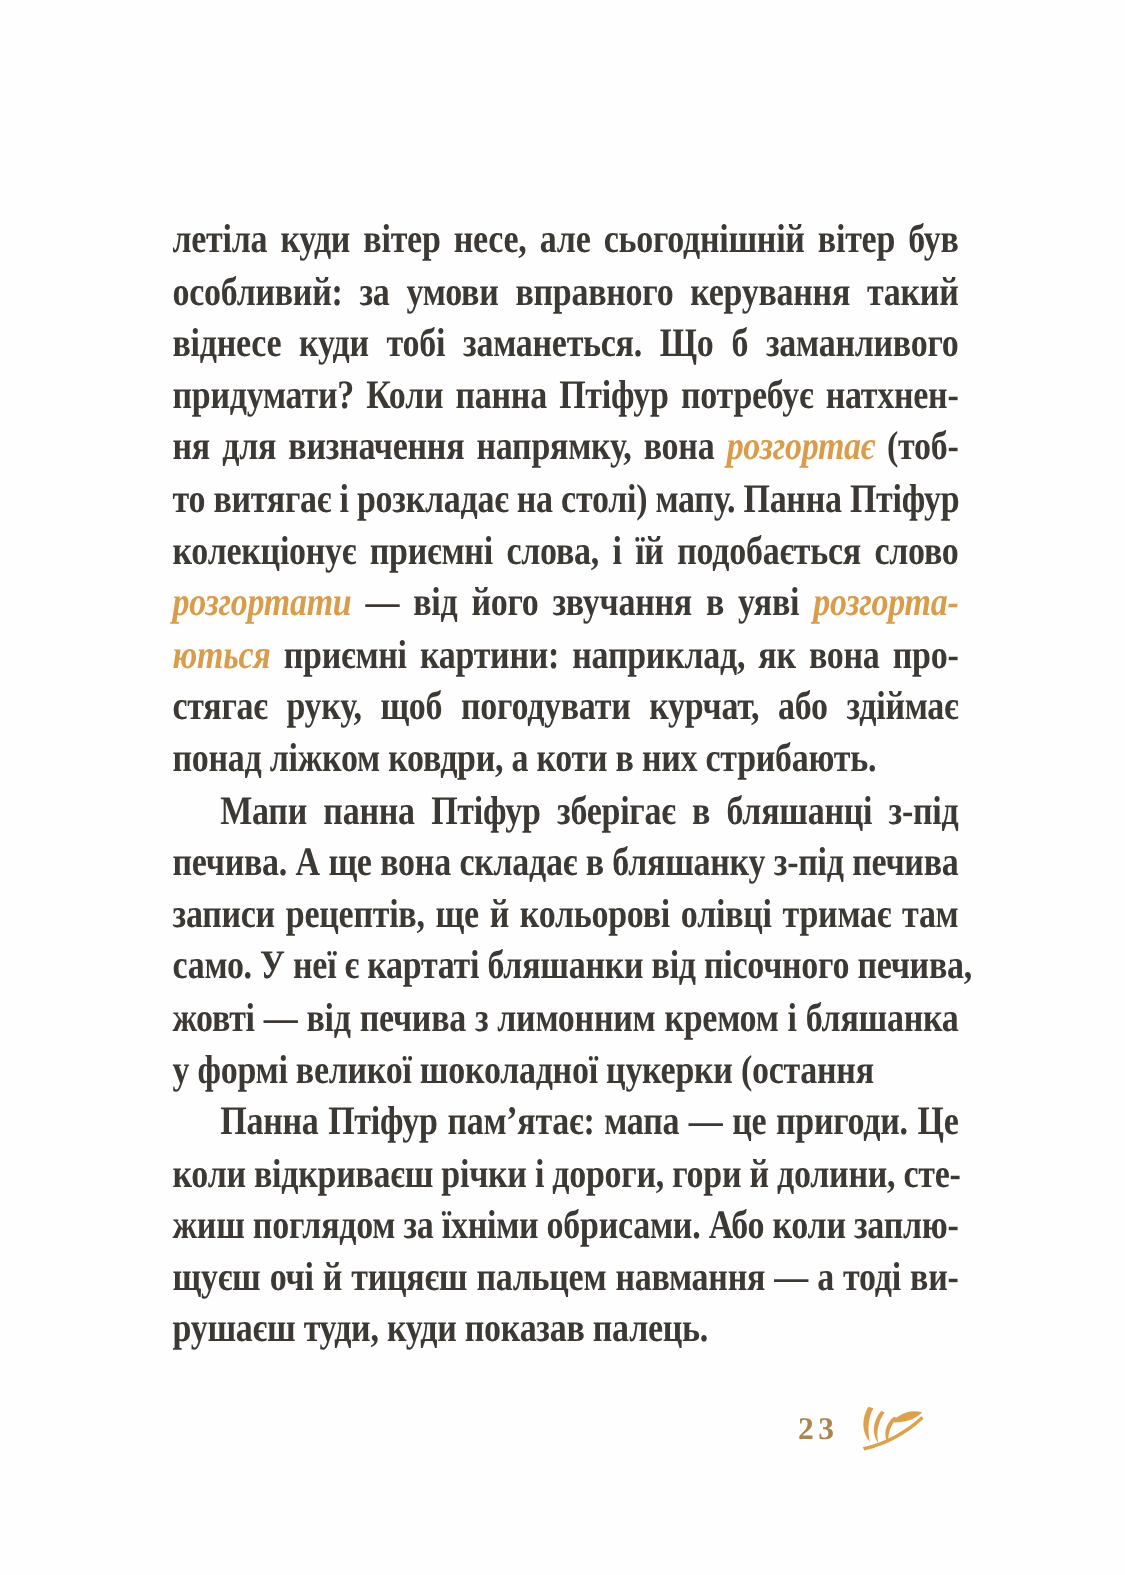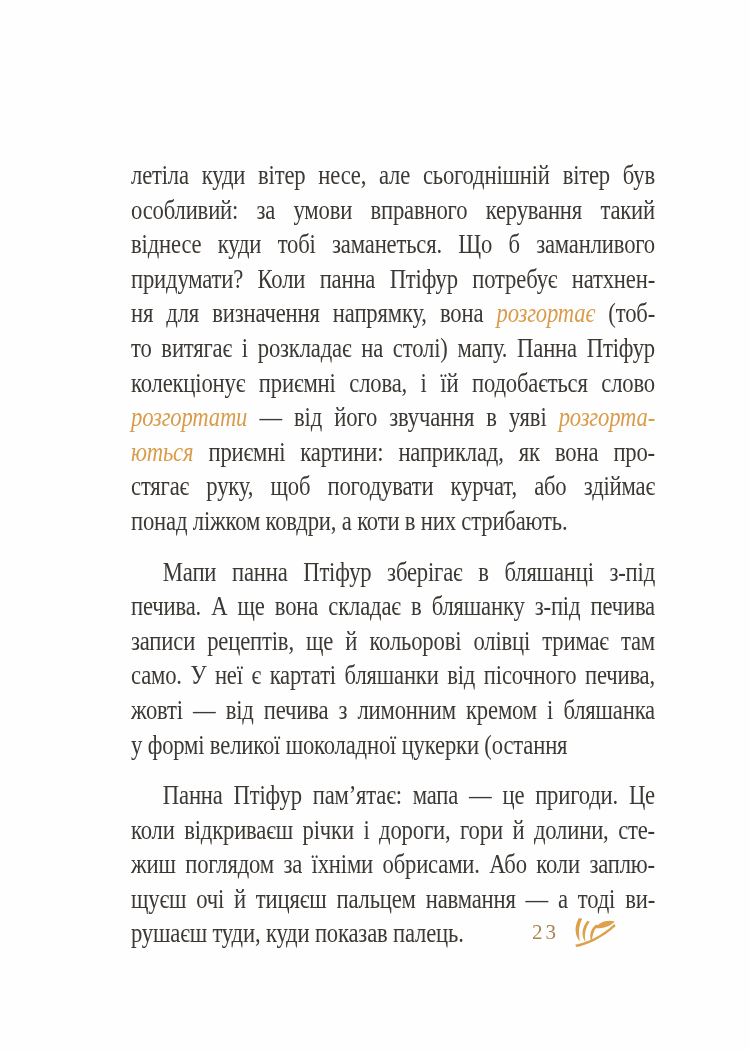--- a/index.html
+++ b/index.html
@@ -13,21 +13,21 @@
     background: var(--page-bg, #fefefe);
     overflow: hidden;
     font-family: "Liberation Serif", "DejaVu Serif", serif;
   }
   .text-block {
     position: absolute;
     left: 115px;
     top: 142px;
     width: 524px;
   }
-  .para { margin: 16px; }
+  .para { margin: 0; font-weight: bold; }
   .line {
     width: 625px;
     transform: scaleX(0.8384);
     transform-origin: left top;
     font-size: 27px;
     line-height: 34.6px;
     height: 34.6px;
     color: var(--text-color, #3c3834);
     text-align: justify;
     text-align-last: justify;
@@ -38,25 +38,26 @@
     text-align: left;
     text-align-last: left;
   }
   .line.indent { text-indent: 38px; }
   .accent {
     font-style: italic;
     color: var(--accent-color, #d99c4a);
   }
   .footer {
     position: absolute;
-    top: 916px;
+    top: 936px;
     right: 131px;
     display: flex;
     align-items: flex-end;
     gap: 12px;
+    font-weight: bold;
   }
   .page-number {
     font-size: 21px;
     letter-spacing: 3px;
     color: var(--pagenum-color, #a9854f);
     line-height: 32px;
   }
   .ornament { display: block; }
 </style>
 </head>

